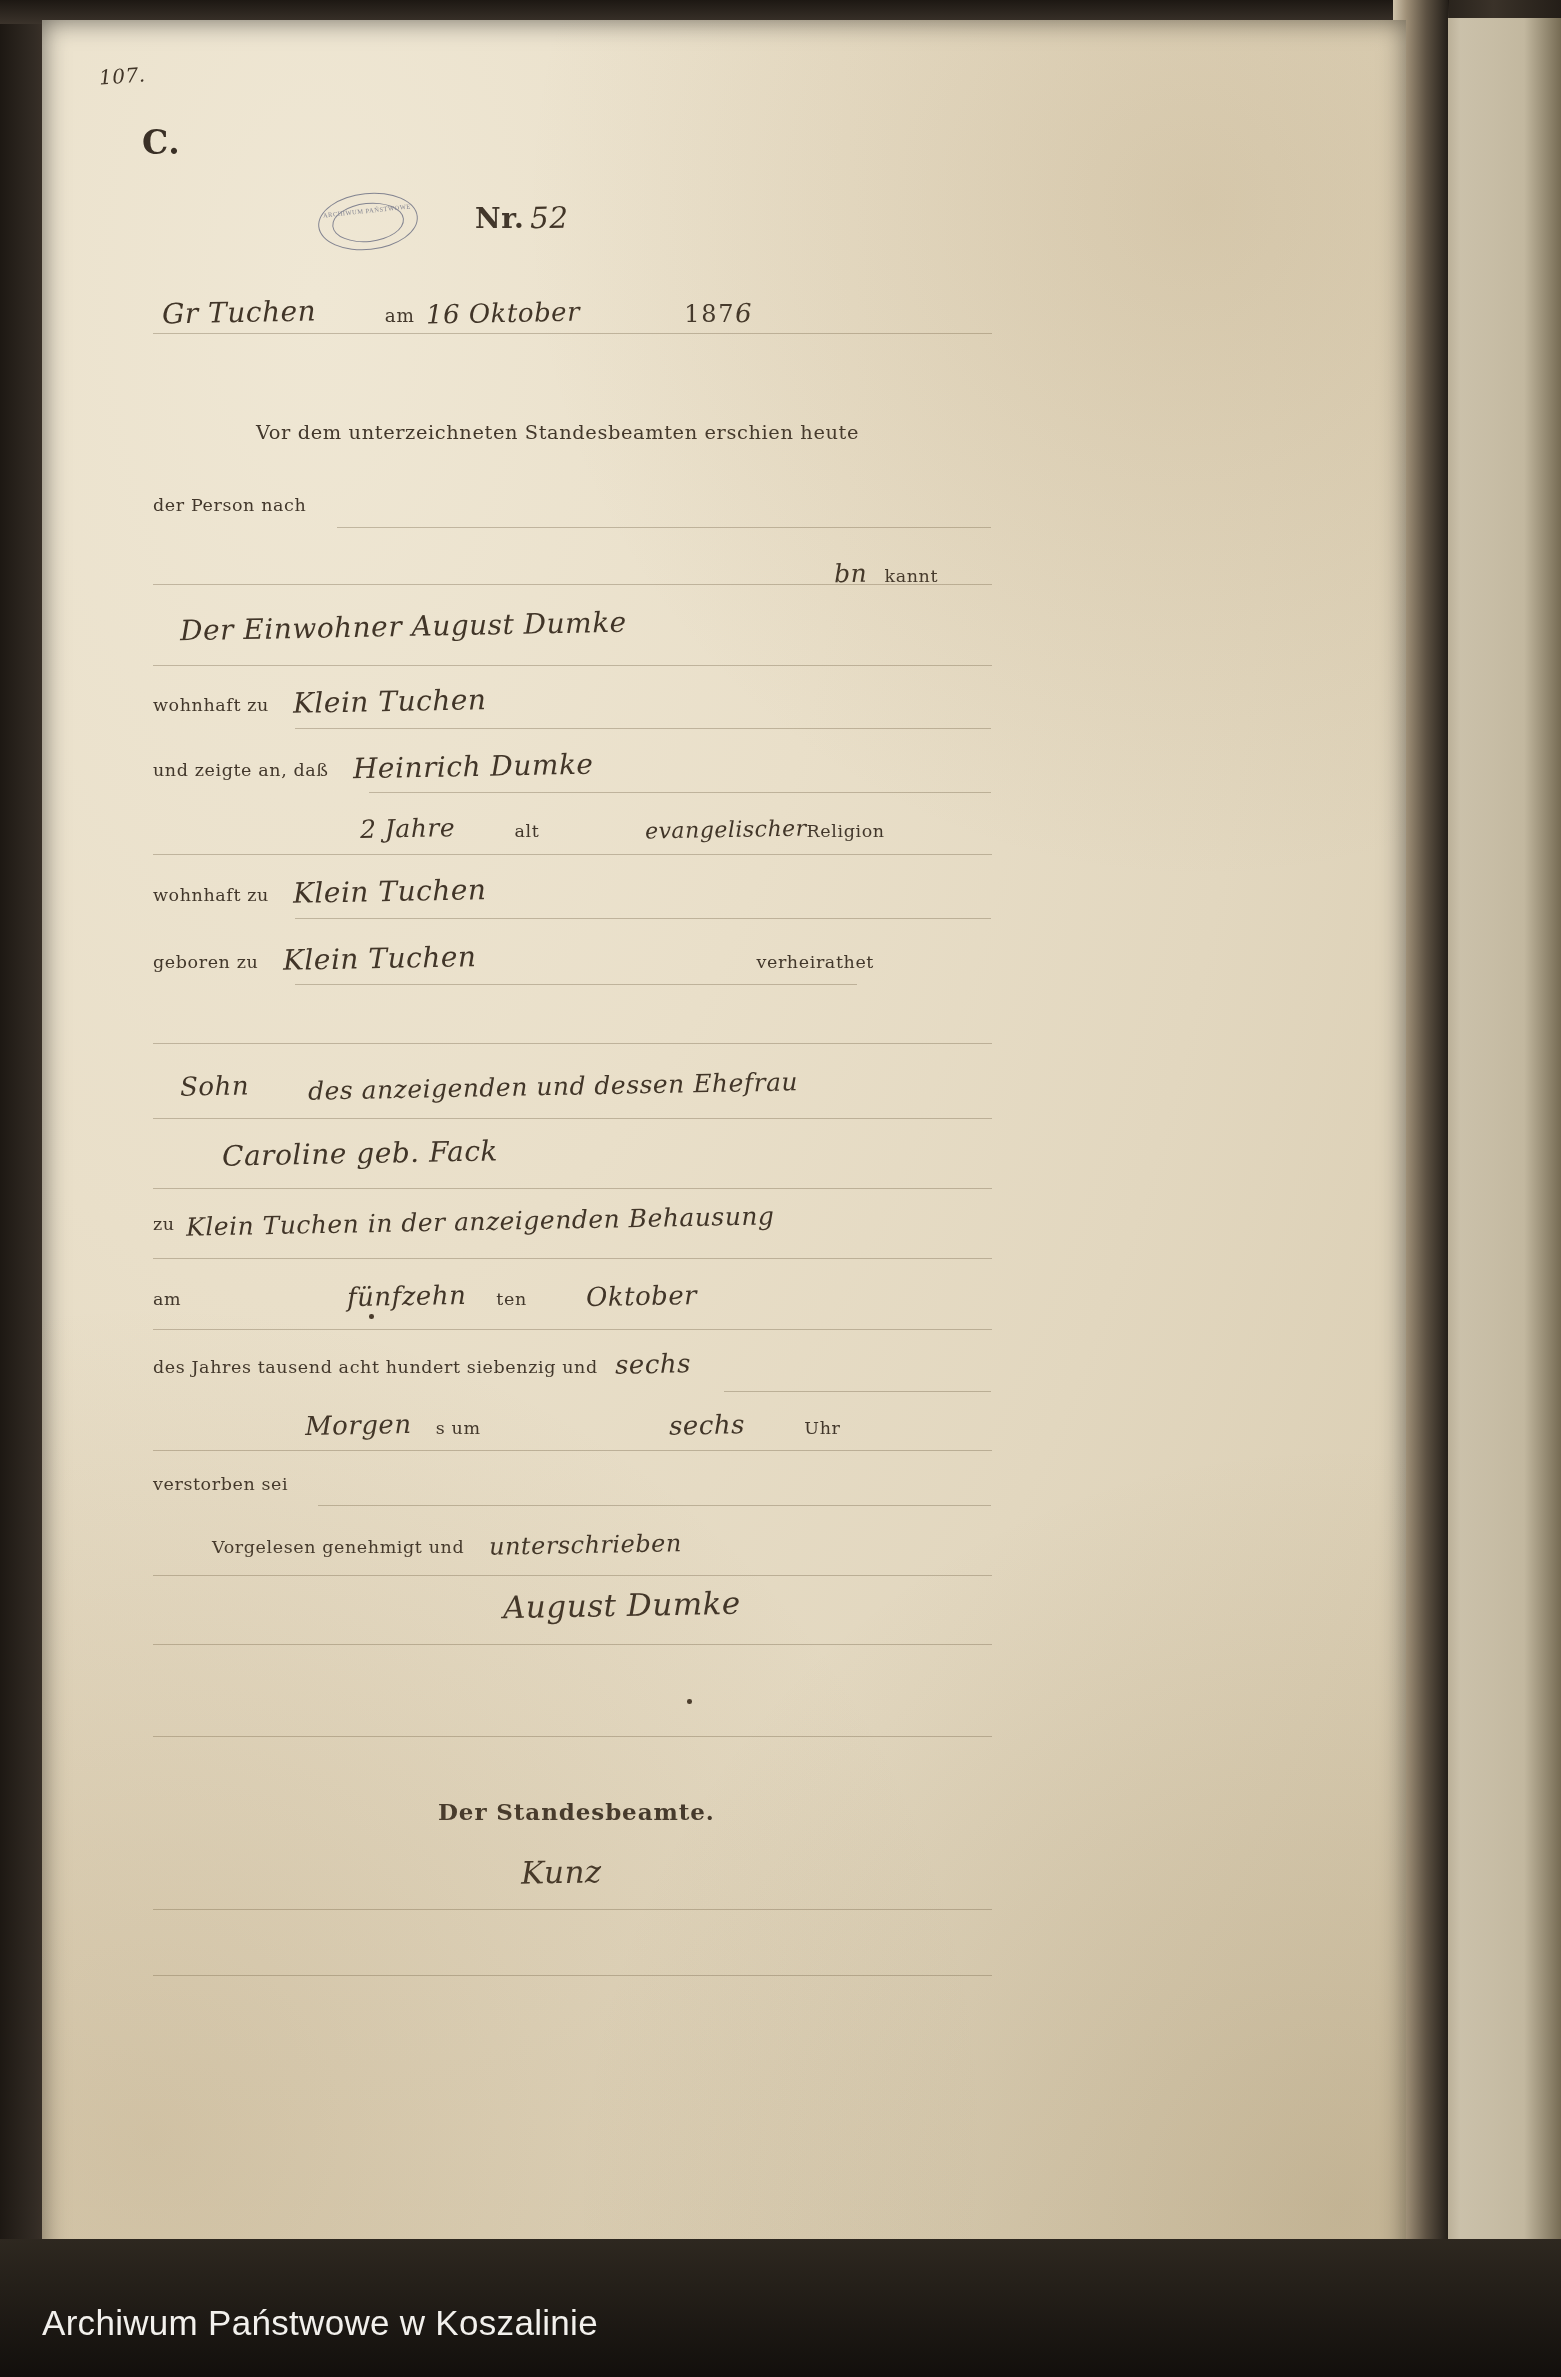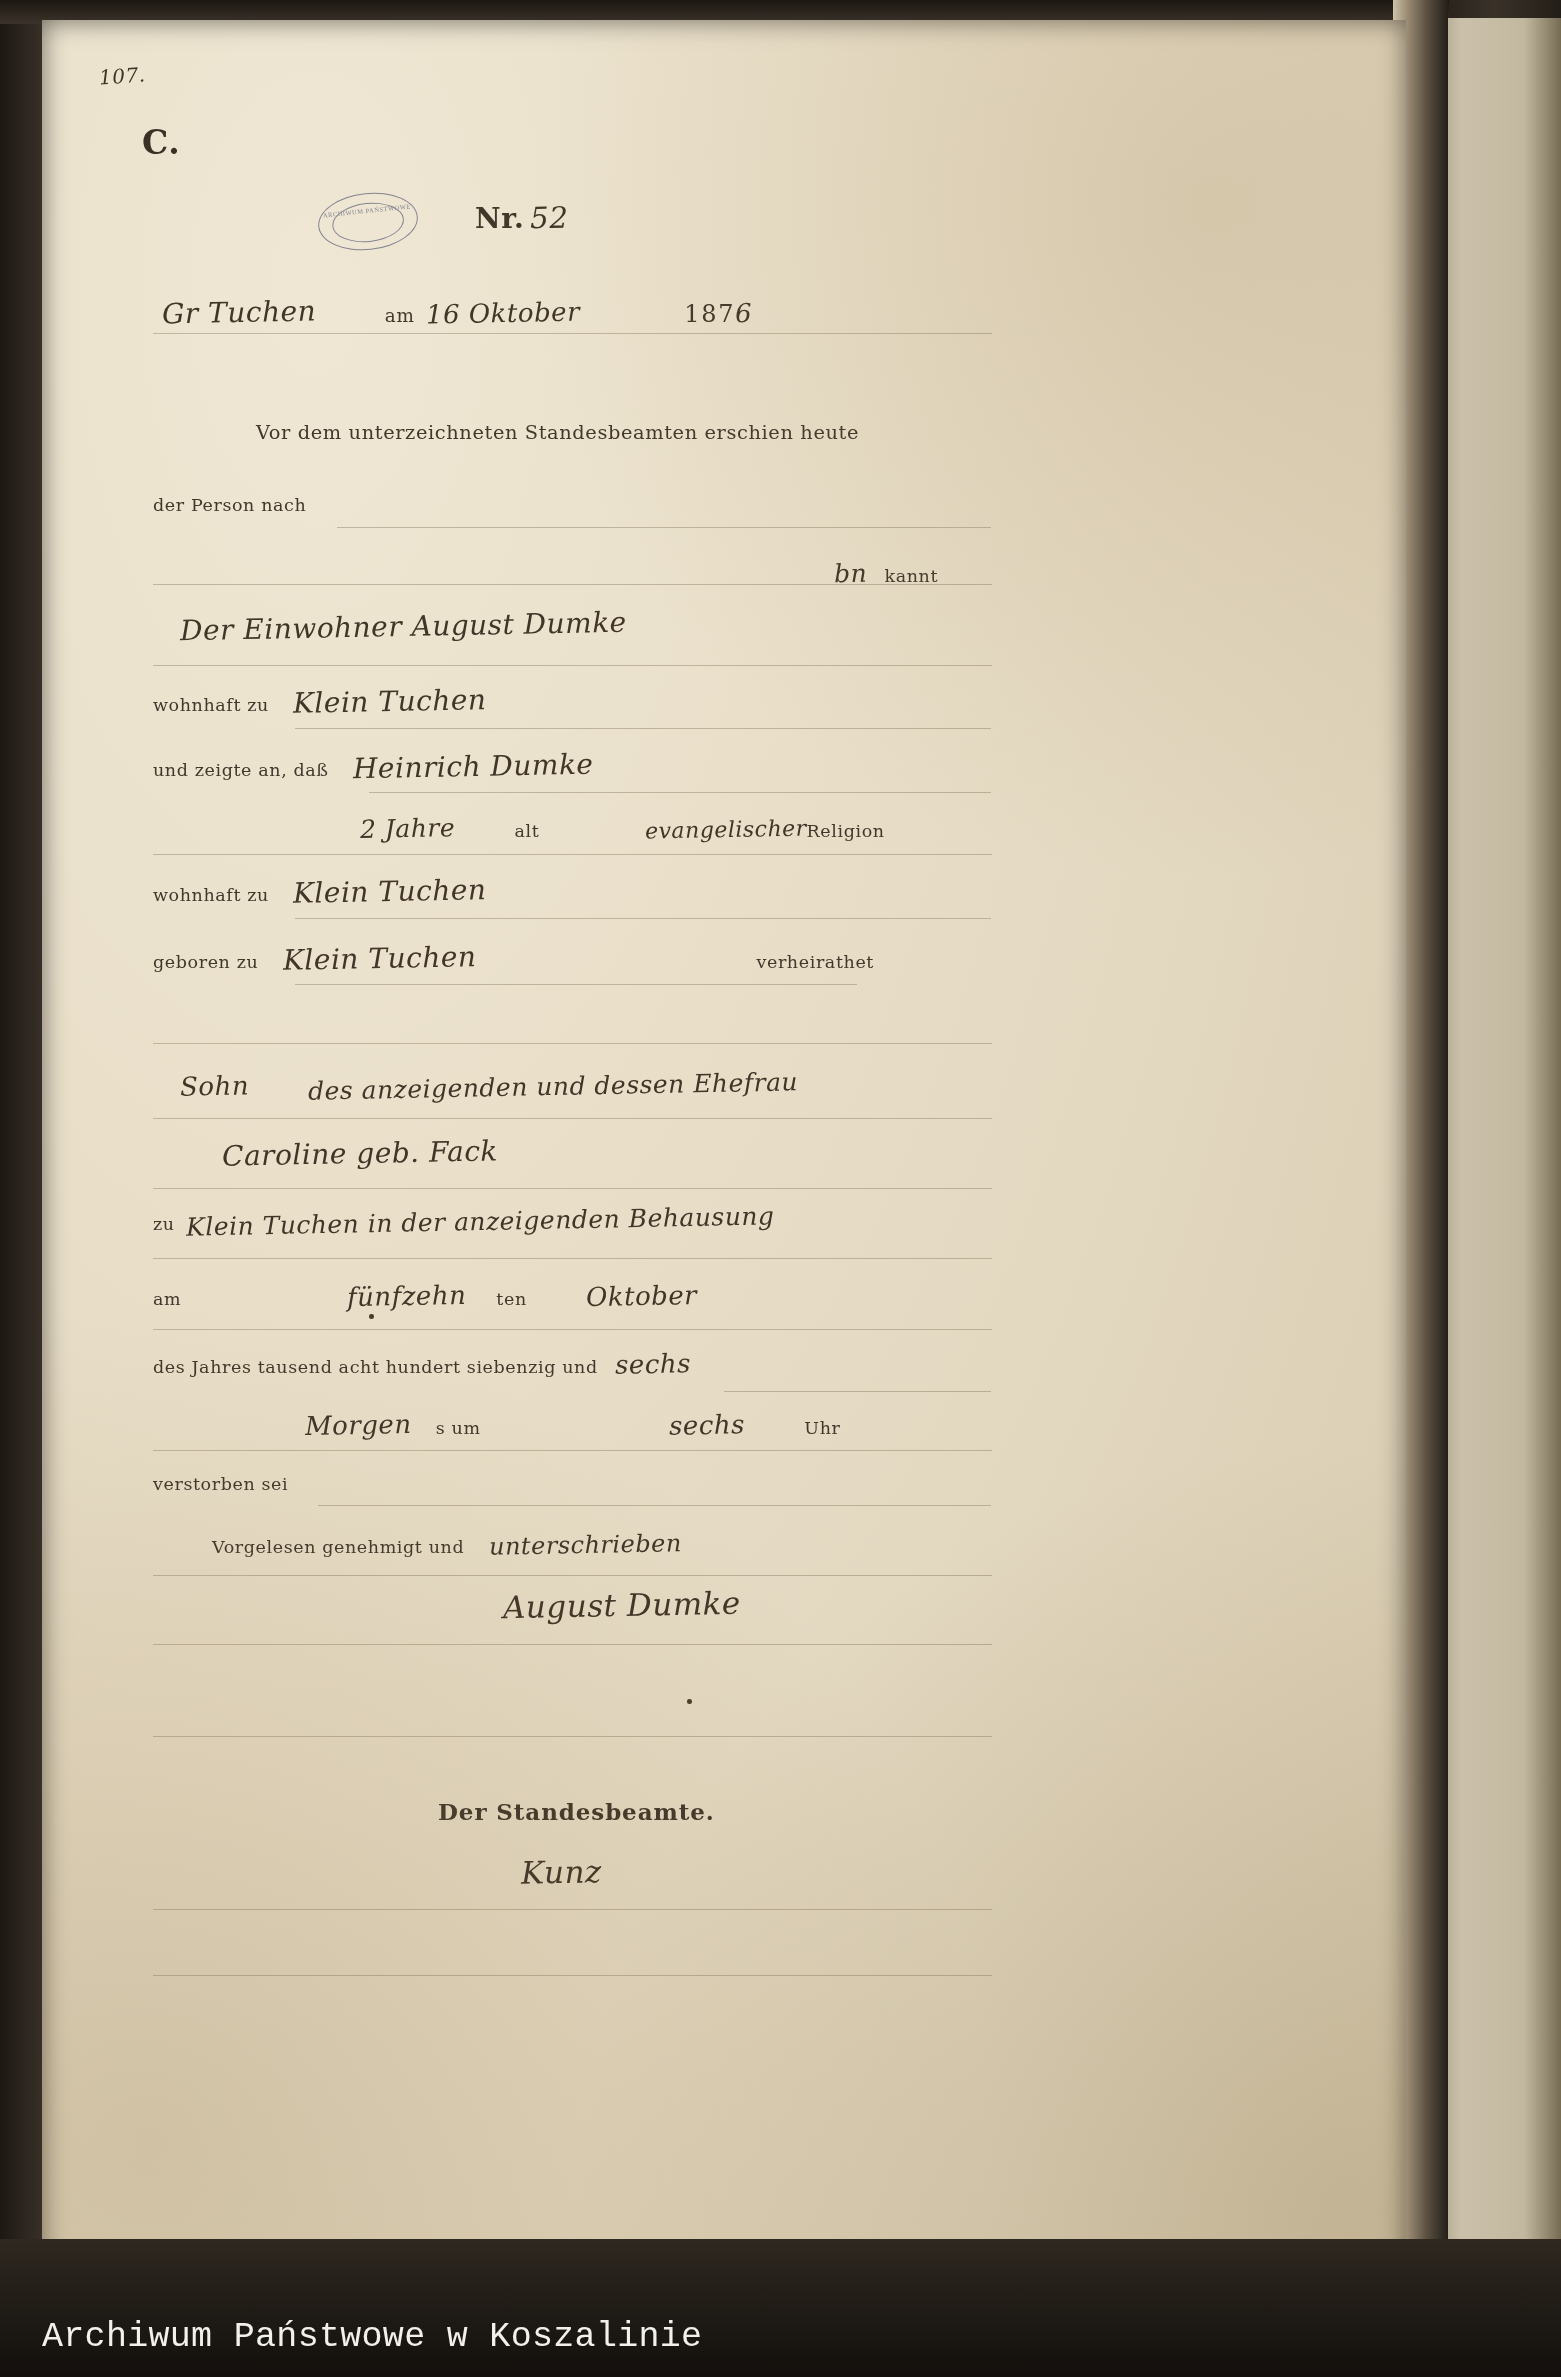--- a/index.html
+++ b/index.html
@@ -183,22 +183,22 @@
     left: 396px; top: 1778px;
     font-size: 23px;
     font-weight: bold;
     font-family: "DejaVu Serif", serif;
     letter-spacing: 0.9px;
   }
 
   .watermark {
     position: absolute;
     left: 42px;
-    bottom: 20px;
-    font-family: Liberation Mono, monospace;
+    bottom: 34px;
+    font-family: Liberation Sans, sans-serif;
     font-size: 35px;
     color: #f2f0ec;
     letter-spacing: 0.3px;
   }
 
   .dot { position:absolute; width:4.6px; height:4.6px; border-radius:50%; background:#4a3c2c; }
 </style>
 </head>
 <body>
 

